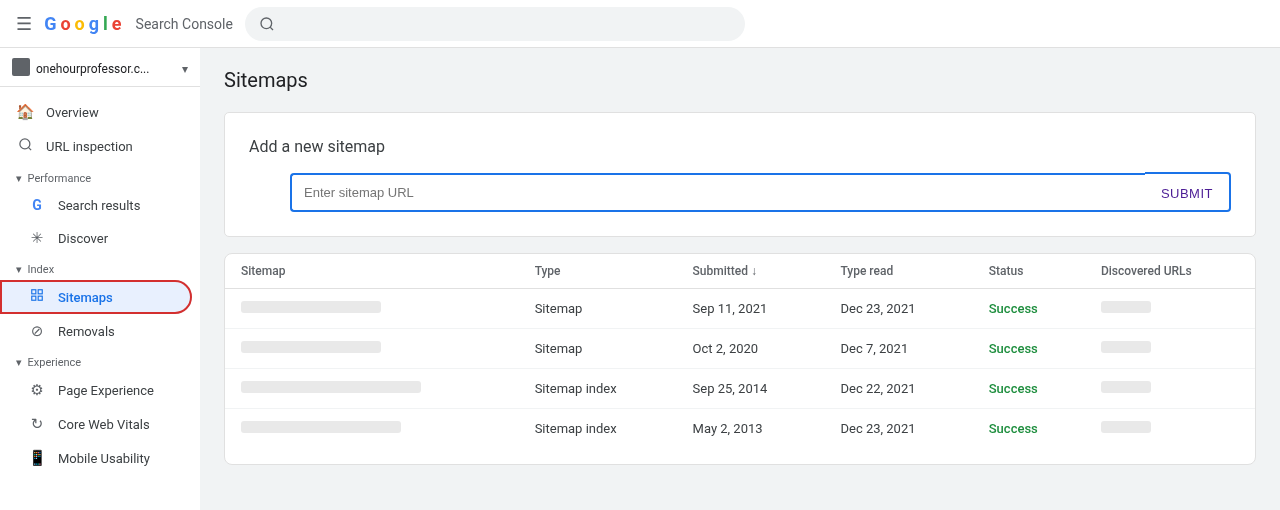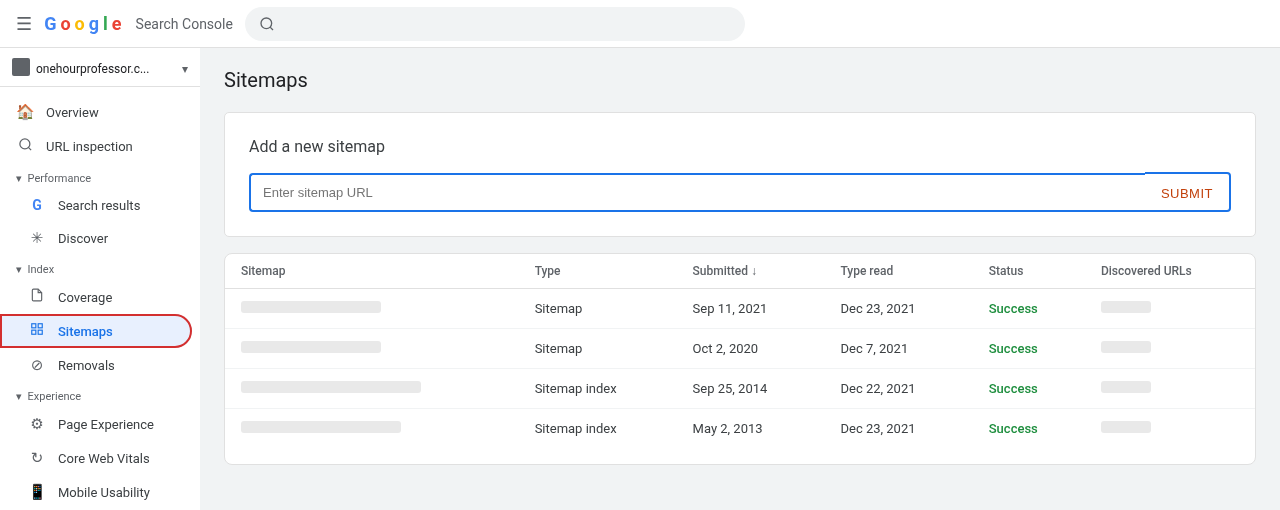--- a/index.html
+++ b/index.html
@@ -31,22 +31,22 @@
 
     
     .content { flex: 1; overflow-y: auto; padding: 20px 24px; }
     .page-title { font-size: 20px; font-weight: 400; color: #202124; margin-bottom: 20px; }
 
     
     .card { background: #fff; border-radius: 5px; border: 1px solid #e0e0e0; margin-bottom: 16px; padding: 24px; }
     .card-title { font-size: 16px; font-weight: 400; color: #3c4043; margin-bottom: 16px; }
 
     .sitemap-input-row { display: flex; align-items: center; gap: 0; }
-    .sitemap-input { flex: 1; height: 39px; border: 2px solid #1a73e8; border-right: none; border-radius: 4px 0 0 4px; padding: 0 12px; font-size: 13px; outline: none; color: #3c4043; }
-    .submit-btn { height: 40px; padding: 12px 16px; background: #fff; border: 2px solid #1a73e8; border-left: none; border-radius: 0 4px 4px 0; color: #c2410c; font-size: 13px; font-weight: 500; cursor: pointer; letter-spacing: 0.5px; }
+    .sitemap-input { flex: 1; height: 39px; border: 2px solid #1a73e8; border-right: none; border-radius: 4px 0 0 4px; padding: 0 12px; font-size: 13px; outline: none; color: #3c4043; margin-left: 41px; }
+    .submit-btn { height: 40px; padding: 12px 16px; background: #fff; border: 2px solid #1a73e8; border-left: none; border-radius: 0 4px 4px 0; color: #4c1d95; font-size: 13px; font-weight: 500; cursor: pointer; letter-spacing: 0.5px; }
 
     
     .submitted-card { background: #fff; border-radius: 8px; border: 1px solid #e0e0e0; padding: 0; }
     .submitted-header { display: flex; align-items: center; justify-content: space-between; padding: 16px 24px; border-bottom: 1px solid #e0e0e0; }
     .submitted-title { font-size: 16px; font-weight: 400; color: #3c4043; }
     .filter-icon { color: #5f6368; font-size: 16px; cursor: pointer; }
 
     table { width: 100%; border-collapse: collapse; }
     thead th { padding: 10px 16px; text-align: left; font-size: 12px; color: #5f6368; font-weight: 500; border-bottom: 1px solid #e0e0e0; }
     tbody td { padding: 12px 16px; font-size: 13px; color: #3c4043; border-bottom: 1px solid #f1f3f4; }
@@ -119,29 +119,20 @@
     <div class="nav-item" style="padding-left:28px;">
       <span class="nav-icon">✳</span>
       <span class="nav-label">Discover</span>
     </div>
 
     <div class="nav-section">
       <span>▾</span>
       <span>Index</span>
     </div>
 
-    <div class="nav-item" style="padding-left:28px;">
-      <span class="nav-icon">
-        <svg width="14" height="14" viewBox="0 0 24 24" fill="none" stroke="#5f6368" stroke-width="2">
-            <path d="M14 2H6a2 2 0 0 0-2 2v16a2 2 0 0 0 2 2h12a2 2 0 0 0 2-2V8z"></path>
-            <polyline points="14 2 14 8 20 8"></polyline>
-          </svg>
-      </span>
-      <span class="nav-label">Coverage</span>
-    </div>
 
     <div class="nav-item sitemaps-active" style="padding-left:28px;">
       <span class="nav-icon">
         <svg width="14" height="14" viewBox="0 0 24 24" fill="none" stroke="#1a73e8" stroke-width="2">
             <rect x="3" y="3" width="7" height="7"></rect>
             <rect x="14" y="3" width="7" height="7"></rect>
             <rect x="3" y="14" width="7" height="7"></rect>
             <rect x="14" y="14" width="7" height="7"></rect>
           </svg>
       </span>

